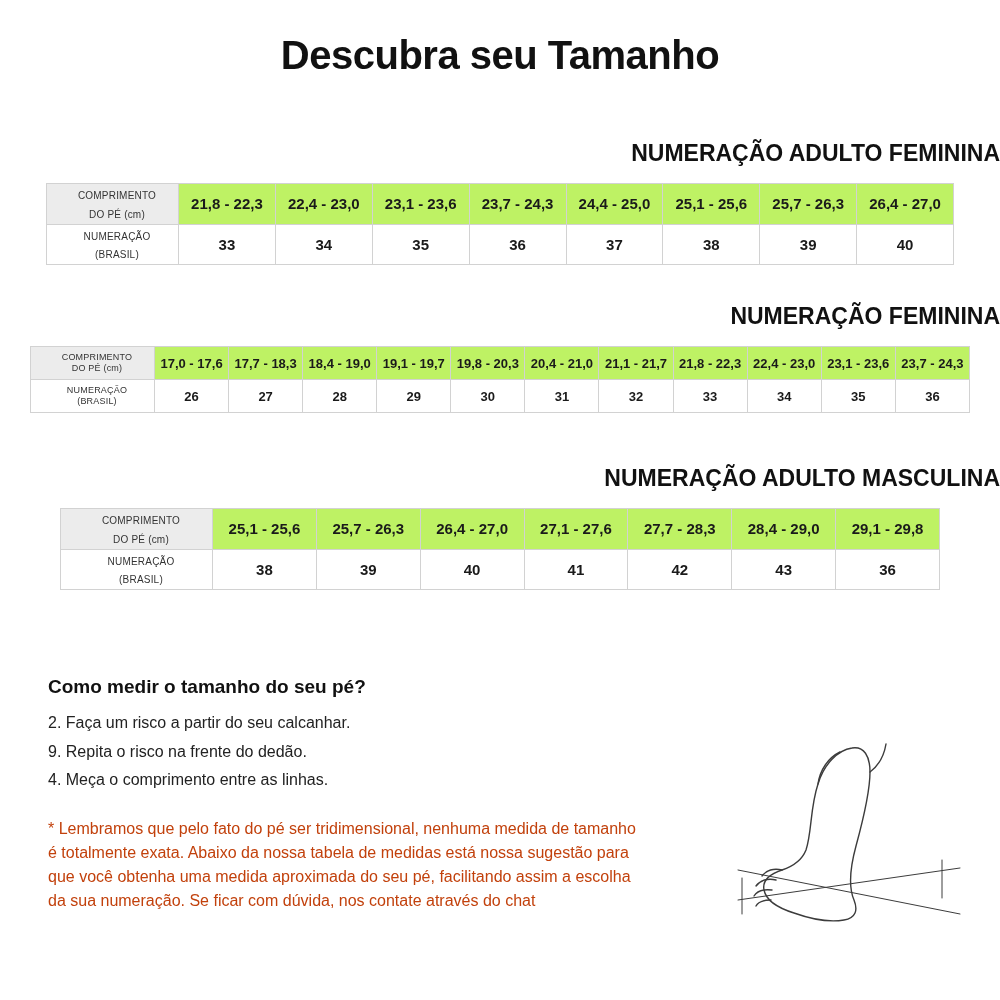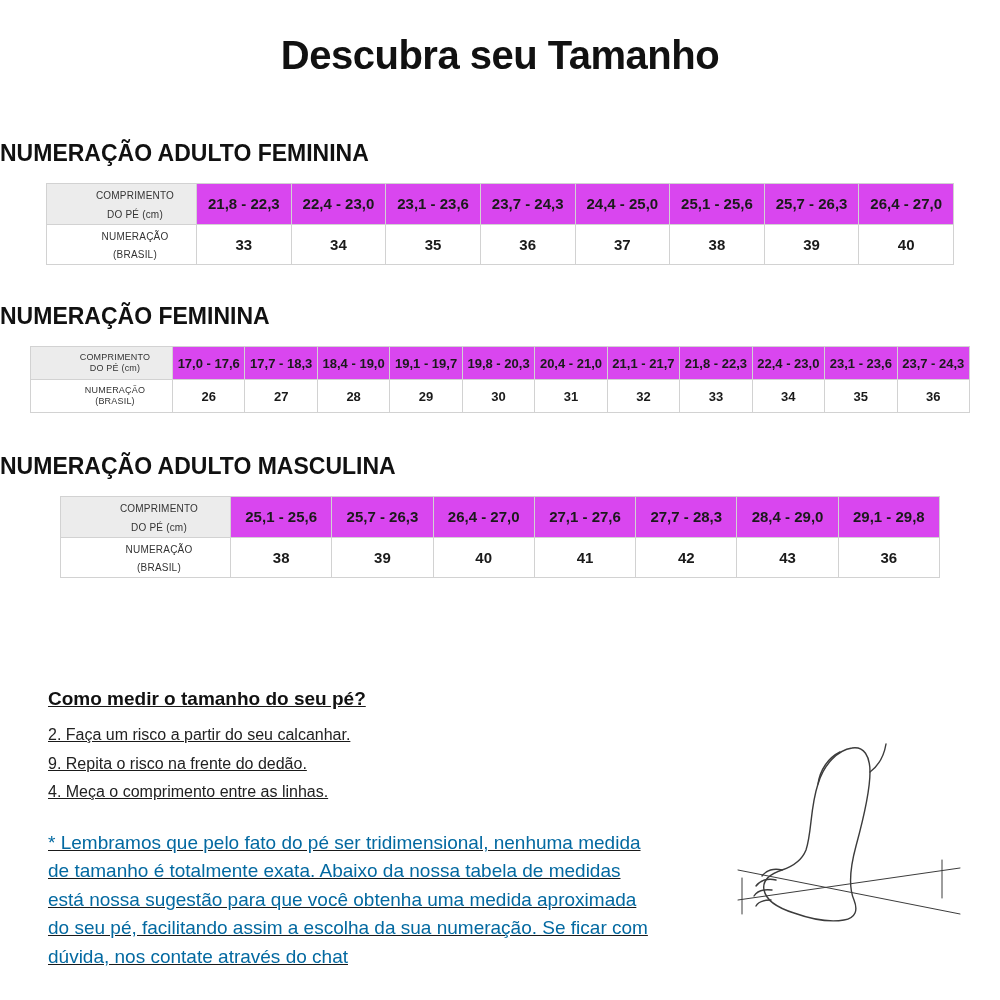--- a/index.html
+++ b/index.html
@@ -24,54 +24,54 @@
   }
   .main-title {
     text-align: center;
     font-size: 40px;
     font-weight: bold;
     letter-spacing: -0.5px;
     margin: 33px 0 0 0;
     color: #111;
   }
   .section-title {
-    text-align: left;
+    text-align: right;
     font-size: 23px;
     font-weight: bold;
     color: #111;
     margin: 0;
   }
   .sec-fem-title { margin-top: 62px; }
   .sec-inf-title { margin-top: 38px; }
-  .sec-masc-title { margin-top: 40px; }
+  .sec-masc-title { margin-top: 52px; }
 
   table.size-table {
     border-collapse: collapse;
     margin: 16px auto 0 auto;
     table-layout: fixed;
   }
   table.size-table td {
     border: 1px solid #d2d2d2;
     text-align: center;
     vertical-align: middle;
     color: #1a1a1a;
   }
   table.size-table tr.head-row td {
-    background: #d946ef;
+    background: #bef264;
     font-weight: bold;
   }
   table.size-table tr.val-row td {
     background: #ffffff;
     font-weight: bold;
   }
   td.rowlabel {
     background: #ececec !important;
     font-weight: normal !important;
     text-align: left;
-    padding-left: 28px;
+    padding-left: 10px;
     line-height: 1.25;
   }
   tr.val-row td.rowlabel {
     background: #ffffff !important;
   }
   .lbl-small {
     font-size: 10px;
     color: #333;
     font-weight: normal;
     letter-spacing: 0.2px;
@@ -95,39 +95,38 @@
 
   .bottom {
     position: absolute;
     left: 0;
     top: 635px;
     width: 1000px;
   }
   .howto {
     position: absolute;
     left: 48px;
-    top: 20px;
+    top: 8px;
     width: 620px;
-    text-decoration: underline;
   }
   .howto-title {
     font-size: 19px;
     font-weight: bold;
     color: #111;
     margin: 0 0 14px 0;
   }
   .howto-step {
     font-size: 16px;
     color: #222;
     margin: 0 0 7px 0;
     line-height: 1.35;
   }
   .note {
-    font-size: 19px;
-    color: #0369a1;
+    font-size: 16px;
+    color: #c2410c;
     line-height: 1.5;
     margin: 26px 0 0 0;
     width: 600px;
   }
   .foot-figure {
     position: absolute;
     right: 28px;
     top: 60px;
     width: 330px;
     height: 230px;

